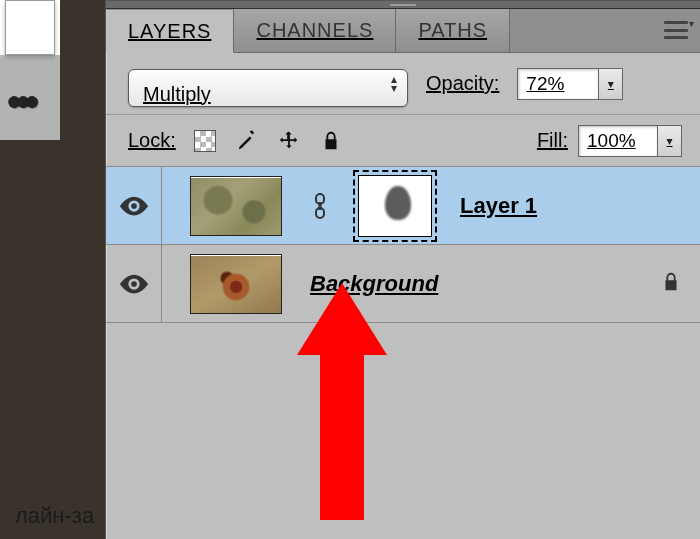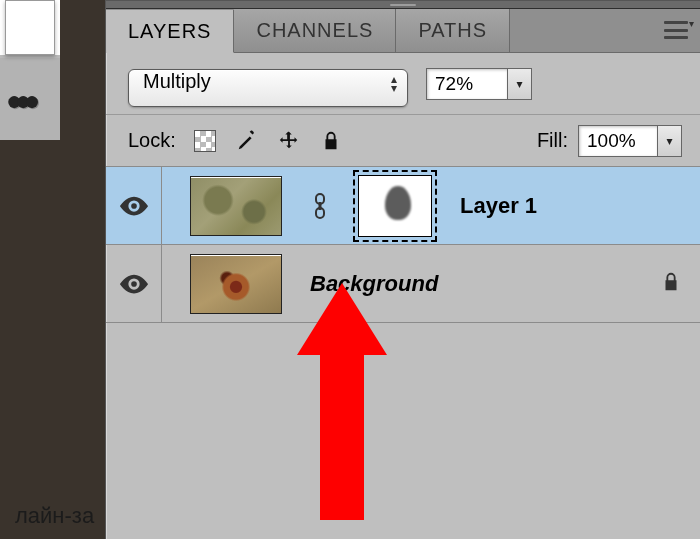--- a/index.html
+++ b/index.html
@@ -20,20 +20,21 @@
   .left-caption {
     position:absolute; left:0; bottom:10px; color:#1b1b1b; font-size:22px;
     font-family: Arial, sans-serif;
     padding-left: 15px;
   }
 
   .panel {
     position:absolute; left:105px; top:0; right:0; height:539px;
     background:#bfbfbf; border-left:1px solid #555; border-top:1px solid #555;
     box-shadow:inset 1px 1px 0 #d8d8d8;
+    text-decoration:underline;
   }
   .panel-grip {
     height:8px; background:#6a6a6a; border-bottom:1px solid #2d2d2d;
     display:flex; justify-content:center; align-items:center; gap:3px;
   }
   .panel-grip span{ width:26px; height:2px; background:#9d9d9d; display:block; border-radius:1px;}
 
   .tab-row {
     display:flex; align-items:stretch; height:44px; background:#8f8f8f;
     border-bottom:1px solid #6a6a6a; position:relative;
@@ -53,21 +54,21 @@
   .panel-menu::after{
     content:"▾"; position:absolute; right:-4px; top:-3px; font-size:10px; color:#333;
   }
 
   .controls-row {
     display:flex; align-items:center; height:62px; padding:0 18px 0 22px; gap:18px;
     border-bottom:1px solid #9a9a9a;
   }
   .blend-select {
     flex:0 0 280px; height:38px; background:linear-gradient(#fdfdfd,#e7e7e7);
-    border:1px solid #5a5a5a; border-radius:6px; display:flex; align-items:flex-start;
+    border:1px solid #5a5a5a; border-radius:6px; display:flex; align-items:flex-end;
     padding:0 14px; font-size:20px; cursor:pointer; position:relative;
     box-shadow:inset 0 1px 0 #fff, 0 1px 2px rgba(0,0,0,.25);
     margin-top:8px;
   }
   .blend-select .arrows{
     position:absolute; right:10px; top:5px; display:flex; flex-direction:column; line-height:9px;
     font-size:12px; color:#333;
   }
   .label { font-size:20px; color:#000; }
   .num-field {
@@ -181,20 +182,21 @@
         <span></span>
         <span></span>
       </div>
   </div>
 
   <div class="controls-row">
     <div class="blend-select">
       <span>Multiply</span>
       <span class="arrows">▴<br>▾</span>
     </div>
+    <span class="label">Opacity:</span>
     <div style="display:flex">
       <div class="num-field opacity-field">72%</div>
       <div class="drop-btn"></div>
     </div>
   </div>
 
   <div class="lock-row">
     <span class="label">Lock:</span>
     <div class="icon-box">
         <div class="checker"></div>

